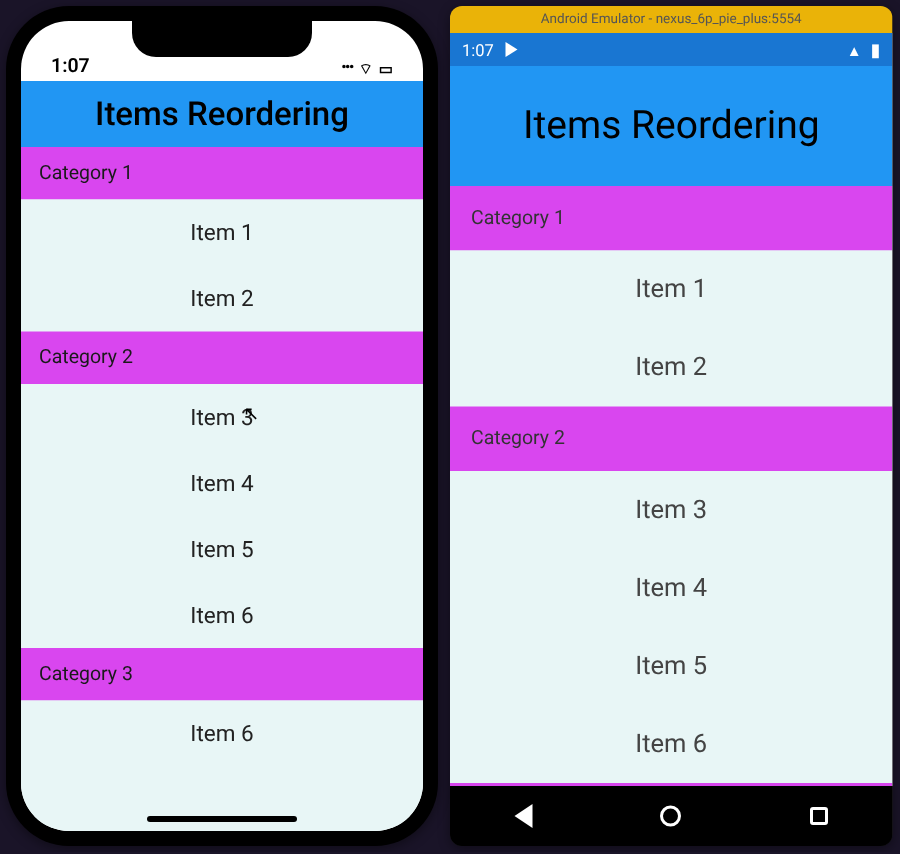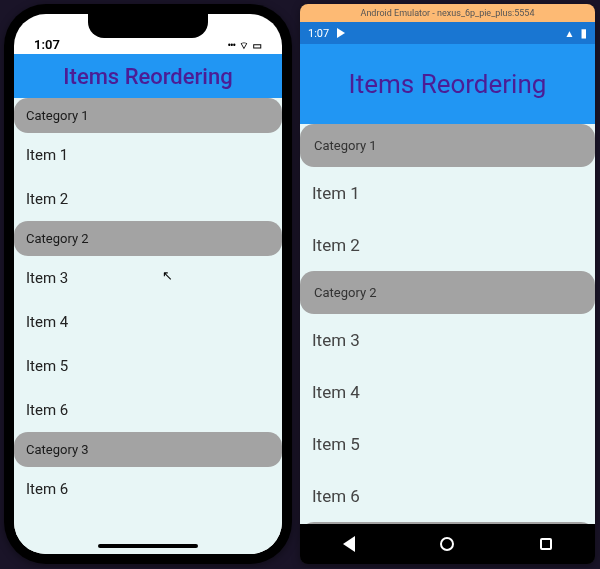--- a/index.html
+++ b/index.html
@@ -70,21 +70,21 @@
       height: 560px;
       background: #222;
       border-radius: 8px;
       overflow: hidden;
       display: flex;
       flex-direction: column;
       box-shadow: 0 2px 8px rgba(0,0,0,0.4);
     }
     .android-titlebar {
       height: 18px;
-      background: #fdba74;
+      background: #eab308;
       font-size: 9px;
       color: #555;
       display: flex;
       align-items: center;
       justify-content: center;
     }
     .android-screen {
       flex: 1;
       background: #fff;
       overflow: hidden;
@@ -109,53 +109,53 @@
       align-items: center;
     }
     .android-navbar .navbtn { width: 16px; height: 16px; display: flex; align-items: center; justify-content: center; }
     .tri { width: 0; height: 0; border-top: 8px solid transparent; border-bottom: 8px solid transparent; border-right: 12px solid #fff; }
     .circ { width: 14px; height: 14px; border: 2px solid #fff; border-radius: 50%; }
     .squ { width: 12px; height: 12px; border: 2px solid #fff; border-radius: 2px; }
     
     
     .app-header {
       background: #2196f3;
-      color: #4c1d95;
+      color: #000000;
       text-align: center;
       display: flex;
       align-items: center;
       justify-content: center;
     }
     .ios-header { height: 44px; font-size: 22px; font-weight: 500; }
     .android-header { height: 80px; font-size: 26px; font-weight: 400; }
     
     .list-container {
       overflow-y: hidden;
       background: #e8f6f6;
     }
     
     .category-header {
-      background: #a3a3a3;
+      background: #d946ef;
       color: #1a1a1a;
       padding: 10px 12px;
       font-size: 13px;
       font-weight: 400;
-      border-radius: 14px;
     }
     .android-screen .category-header {
       padding: 14px 14px;
       font-size: 13px;
       color: #333;
     }
     
     .list-item {
       background: #e8f6f6;
       padding: 13px 12px;
       font-size: 15px;
       color: #222;
+      text-align: center;
     }
     .android-screen .list-item {
       padding: 16px 12px;
       font-size: 17px;
       color: #444;
     }
     
     .cursor {
       position: absolute;
       font-size: 13px;

